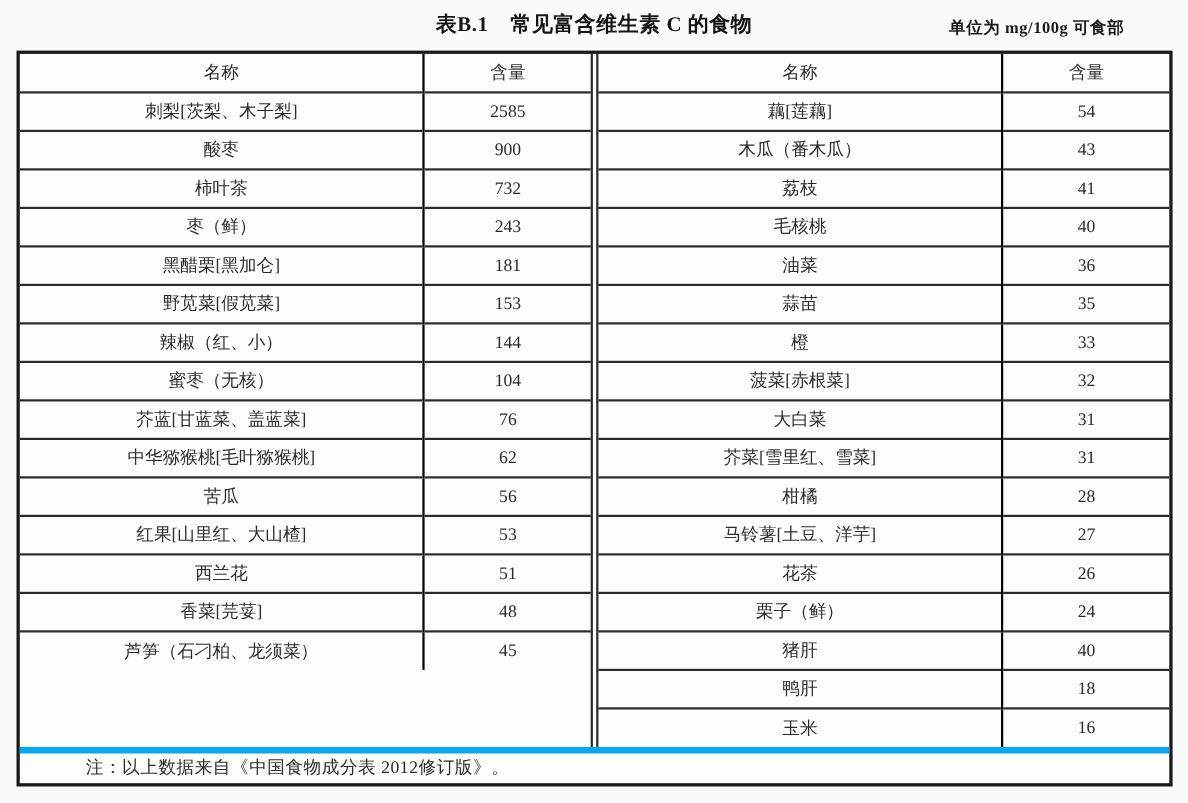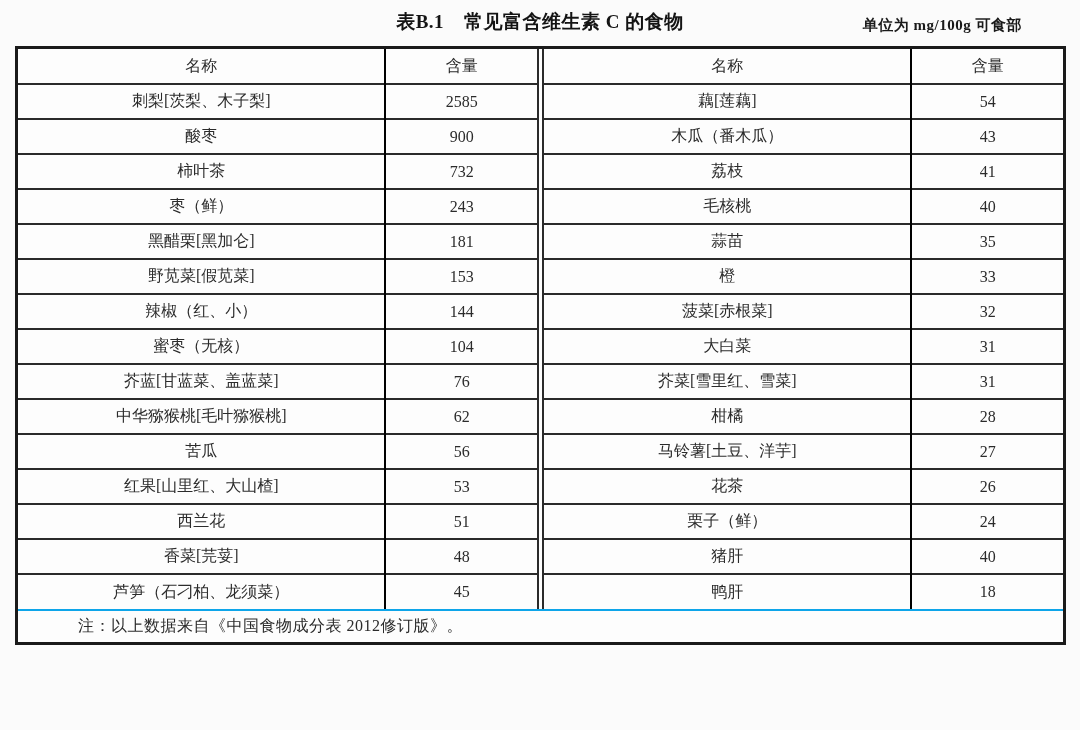--- a/index.html
+++ b/index.html
@@ -51,21 +51,21 @@
     font-weight: normal;
     padding: 0 4px;
     white-space: nowrap;
     overflow: hidden;
     color: #2b2b2b;
   }
   thead th { border-top: none; }
   th:first-child, td:first-child { border-right: 2px solid #000000; }
   
   .note-row {
-    border-top: 2px solid #0ea5e9;
+    border-top: 6px solid #0ea5e9;
     height: 33px;
     display: flex; align-items: center;
     padding-left: 60px;
     font-size: 16px; color: #2b2b2b;
     letter-spacing: 0.5px;
   }
 </style>
 </head>
 <body>
 
@@ -181,20 +181,24 @@
             </tr>
             <tr>
               <td>荔枝</td>
               <td>41</td>
             </tr>
             <tr>
               <td>毛核桃</td>
               <td>40</td>
             </tr>
             <tr>
+              <td>油菜</td>
+              <td>36</td>
+            </tr>
+            <tr>
               <td>蒜苗</td>
               <td>35</td>
             </tr>
             <tr>
               <td>橙</td>
               <td>33</td>
             </tr>
             <tr>
               <td>菠菜[赤根菜]</td>
               <td>32</td>
@@ -223,20 +227,24 @@
               <td>栗子（鲜）</td>
               <td>24</td>
             </tr>
             <tr>
               <td>猪肝</td>
               <td>40</td>
             </tr>
             <tr>
               <td>鸭肝</td>
               <td>18</td>
+            </tr>
+            <tr>
+              <td>玉米</td>
+              <td>16</td>
             </tr>
           </tbody>
       </table>
     </div>
 
   </div>
   <div class="note-row">注：以上数据来自《中国食物成分表 2012修订版》。</div>
 </div>
 
 </body></html>

